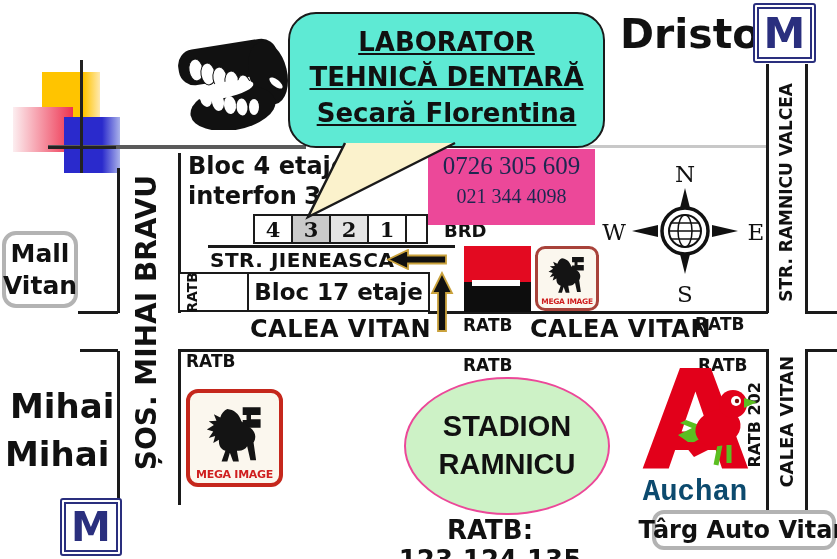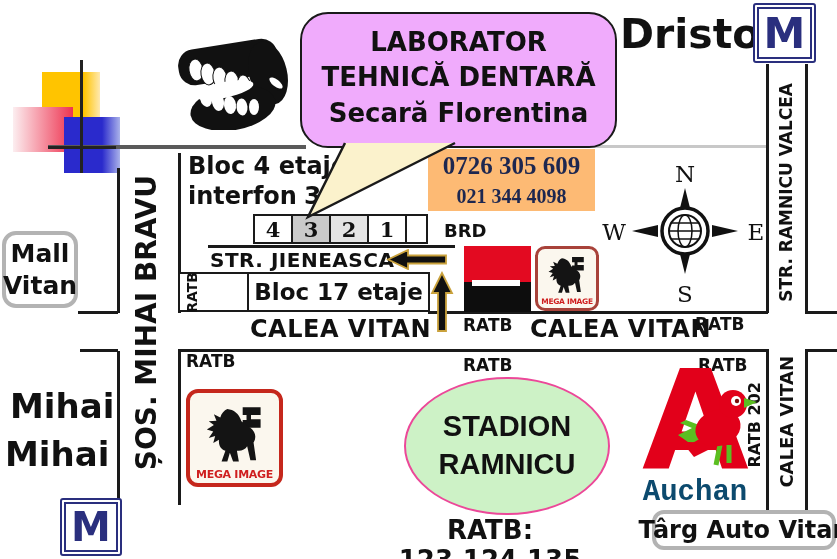--- a/index.html
+++ b/index.html
@@ -47,32 +47,32 @@
     <ellipse cx="57" cy="80" rx="43" ry="22" fill="#111" transform="rotate(-10 57 80)"></ellipse>
     <ellipse cx="48" cy="62" rx="30" ry="8" fill="#fff" transform="rotate(-12 48 62)"></ellipse>
     <ellipse cx="30" cy="70" rx="6" ry="9" fill="#fff" transform="rotate(-12 30 70)"></ellipse>
     <ellipse cx="42" cy="74" rx="6" ry="9" fill="#fff" transform="rotate(-10 42 74)"></ellipse>
     <ellipse cx="54" cy="77" rx="6" ry="9" fill="#fff" transform="rotate(-8 54 77)"></ellipse>
     <ellipse cx="66" cy="79" rx="5.5" ry="8.5" fill="#fff" transform="rotate(-5 66 79)"></ellipse>
     <ellipse cx="78" cy="79" rx="5" ry="8" fill="#fff"></ellipse>
     <ellipse cx="100" cy="55" rx="9" ry="4.5" fill="#fff" stroke="#111" stroke-width="2" transform="rotate(38 100 55)"></ellipse>
   </svg>
 
-  <div class="abs" style="left:300px;top:12px;width:317px;height:136px;background:#f0abfc;border:2.5px solid #1a1a1a;
-              border-radius:28px;z-index:5;box-sizing:border-box;text-align:center;padding-top:11px;">
+  <div class="abs" style="left:288px;top:12px;width:317px;height:136px;background:#5eead4;border:2.5px solid #1a1a1a;
+              border-radius:28px;z-index:5;box-sizing:border-box;text-align:center;padding-top:11px;text-decoration:underline;">
     <div style="font-size:26px;font-weight:700;line-height:35px;">LABORATOR</div>
     <div style="font-size:26px;font-weight:700;line-height:35px;">TEHNICĂ DENTARĂ</div>
     <div style="font-size:26px;font-weight:700;line-height:36px;">Secară Florentina</div>
   </div>
   <svg class="abs" style="left:295px;top:141px;z-index:6;" width="175" height="80" viewBox="0 0 175 80">
     <path d="M50,2 L13,76 L160,2" fill="#fbf2cc" stroke="#1a1a1a" stroke-width="2.5"></path>
   </svg>
 
-  <div class="abs" style="left:428px;top:149px;width:167px;height:62px;background:#fdba74;z-index:4;text-align:center;
-              font-family:'Liberation Serif','DejaVu Serif',serif;color:#1d2750;font-weight:700;padding-top:2px;box-sizing:border-box;">
+  <div class="abs" style="left:428px;top:149px;width:167px;height:76px;background:#ec4899;z-index:4;text-align:center;
+              font-family:'Liberation Serif','DejaVu Serif',serif;color:#1d2750;font-weight:400;padding-top:2px;box-sizing:border-box;">
     <div style="font-size:25px;line-height:30px;">0726 305 609</div>
     <div style="font-size:20px;line-height:30px;">021 344 4098</div>
   </div>
 
   <div class="abs" style="left:620px;top:10px;width:130px;font-size:41px;font-weight:700;text-align:center;">Dristor</div>
   <div class="metro" style="left:753px;top:3px;width:63px;height:60px;box-sizing:border-box;">
     <div class="metro-inner" style="font-size:42px;">
       <span>M</span>
     </div>
   </div>

